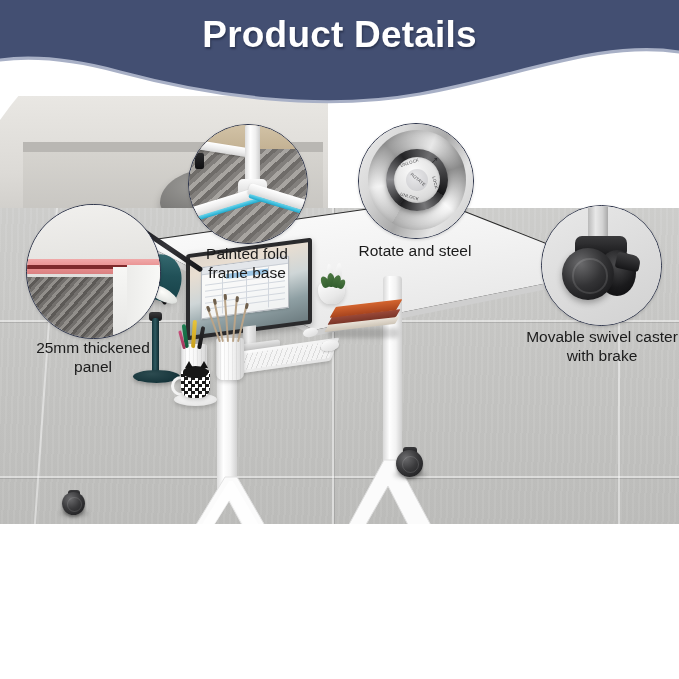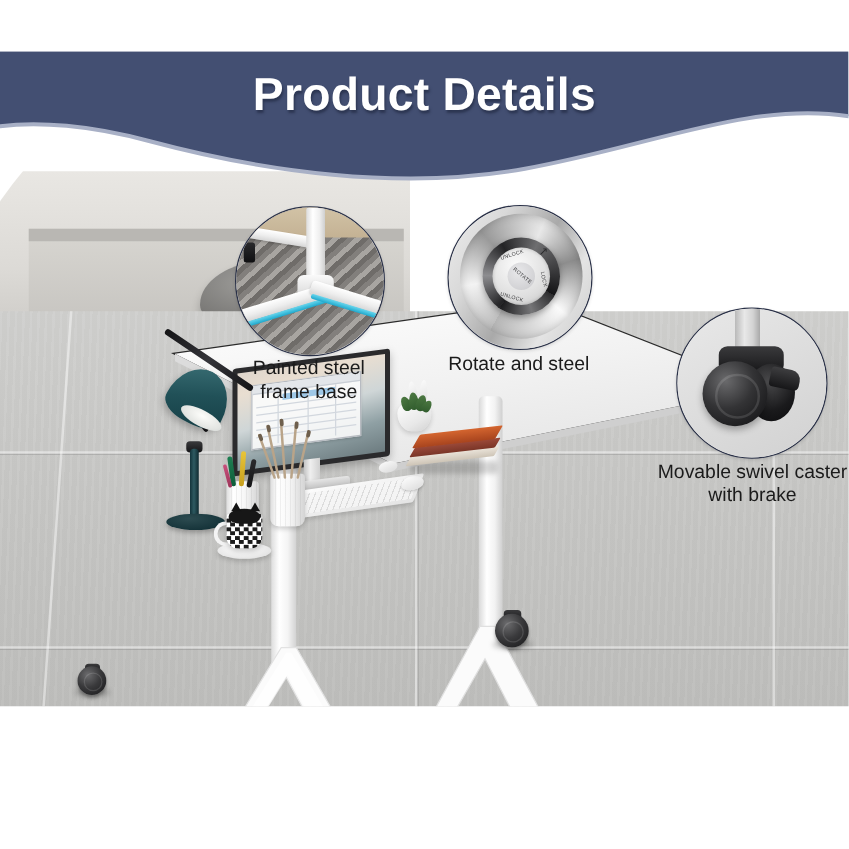--- a/index.html
+++ b/index.html
@@ -2,21 +2,21 @@
 <html><head>
 <meta charset="utf-8">
 <title>Product Details</title>
 <style>
   html,body{margin:0;padding:0;background:#fff;}
   body{
     width:679px;height:679px;overflow:hidden;position:relative;
     font-family:"Liberation Sans","DejaVu Sans",sans-serif;
     -webkit-font-smoothing:antialiased;
   }
-  #page{position:absolute;inset:0;width:679px;height:524px;background:#ffffff;overflow:hidden;margin-top:41px;}
+  #page{position:absolute;inset:0;width:679px;height:524px;background:#ffffff;overflow:hidden;}
 
   
   .banner{position:absolute;left:0;top:0;width:679px;height:115px;z-index:40;}
   .banner svg{display:block;width:679px;height:115px;}
   .banner-title{
     position:absolute;left:0;top:14px;width:679px;text-align:center;
     font-size:37px;font-weight:bold;color:#ffffff;letter-spacing:.2px;
     text-shadow:1px 2px 2px rgba(25,32,55,.55);
     font-family:"Liberation Sans","DejaVu Sans",sans-serif;
     z-index:41;white-space:nowrap;
@@ -546,37 +546,51 @@
   </div>
 
   <div class="banner">
     <svg viewBox="0 0 679 115" preserveAspectRatio="none">
       <path d="M0,0 L679,0 L679,52 C600,40 520,76 420,94 C320,112 210,96 120,72 C72,59 30,56 0,60 Z" fill="#434F72"></path>
       <path d="M679,52 C600,40 520,76 420,94 C320,112 210,96 120,72 C72,59 30,56 0,60" fill="none" stroke="#A8B0C6" stroke-width="3.2" stroke-linecap="round"></path>
     </svg>
     <div class="banner-title">Product Details</div>
   </div>
 
+  <div class="callout" style="left:26px;top:204px;width:190px;height:160px;">
+    <div class="bubble" style="width:133px;height:133px;">
+      <span>
+        <span class="b1-grain"></span>
+        <span class="b1-top"></span>
+        <span class="b1-edge"></span>
+        <span class="b1-line"></span>
+        <span class="b1-white"></span>
+        <span class="b1-white2"></span>
+      </span>
+    </div>
+    <div class="cap" style="left:-28px;top:134px;width:190px;">25mm thickened
+panel</div>
+  </div>
 
   <div class="callout" style="left:188px;top:124px;width:180px;height:160px;">
     <div class="bubble" style="width:118px;height:118px;">
       <span>
         <span class="b2-floor"></span>
         <span class="b2-wood"></span>
         <span class="b2-clip"></span>
         <span class="b2-bar" style="left:-14px;top:18px;width:80px;height:9px;transform:rotate(9deg);"></span>
         <span class="b2-post"></span>
         <span class="b2-joint"></span>
         <span class="b2-bar" style="left:-16px;top:74px;width:92px;height:11px;transform:rotate(-17deg);"></span>
         <span class="b2-cyan" style="left:-16px;top:85px;width:92px;height:4px;transform:rotate(-17deg);"></span>
         <span class="b2-bar" style="left:58px;top:70px;width:84px;height:11px;transform:rotate(17deg);"></span>
         <span class="b2-cyan" style="left:58px;top:81px;width:84px;height:4px;transform:rotate(17deg);"></span>
       </span>
     </div>
-    <div class="cap" style="left:-22px;top:120px;width:162px;">Painted steel
+    <div class="cap" style="left:-22px;top:120px;width:162px;">Painted fold
 frame base</div>
   </div>
 
   <div class="callout" style="left:358px;top:123px;width:180px;height:150px;">
     <div class="bubble" style="width:114px;height:114px;">
       <span>
         <span class="b3-bg"></span>
         <span class="b3-plate"></span>
         <span class="b3-knob"></span>
         <span class="b3-dial"></span>

